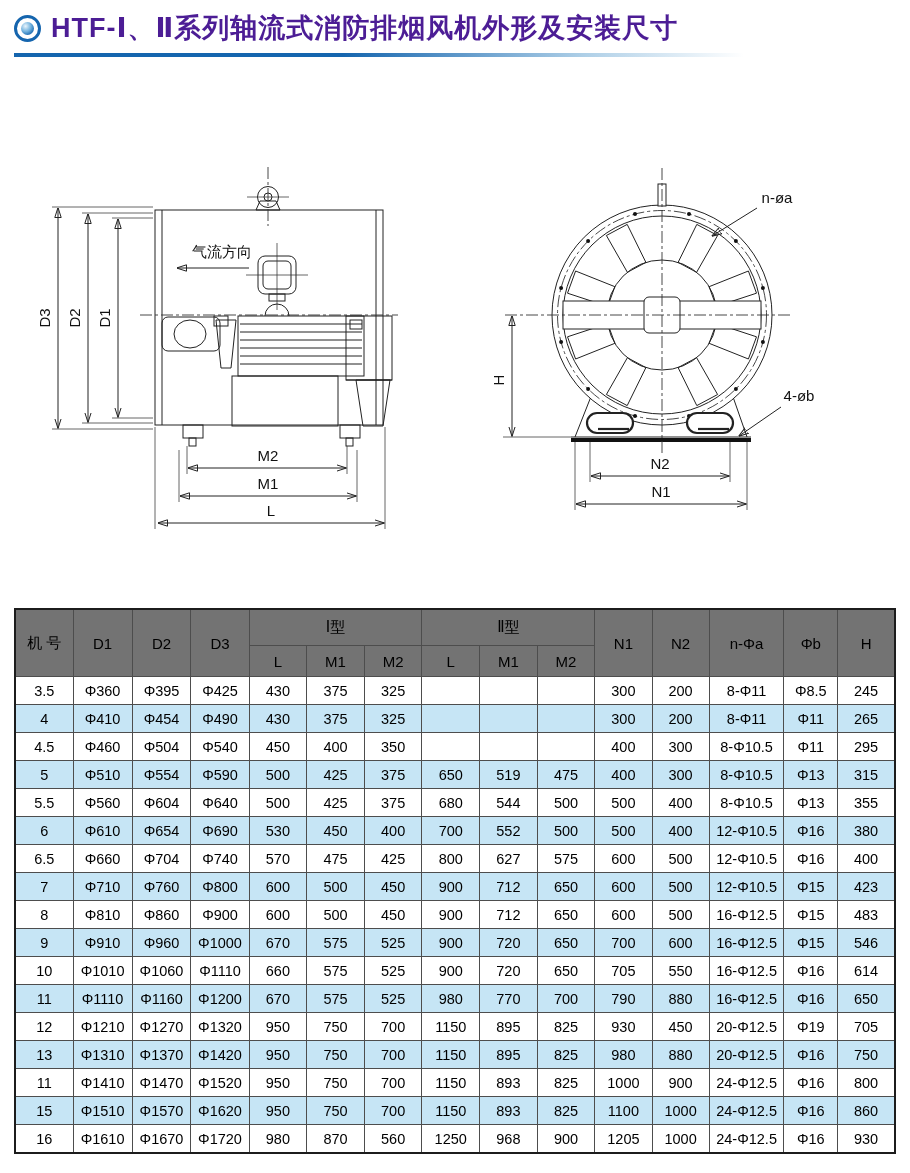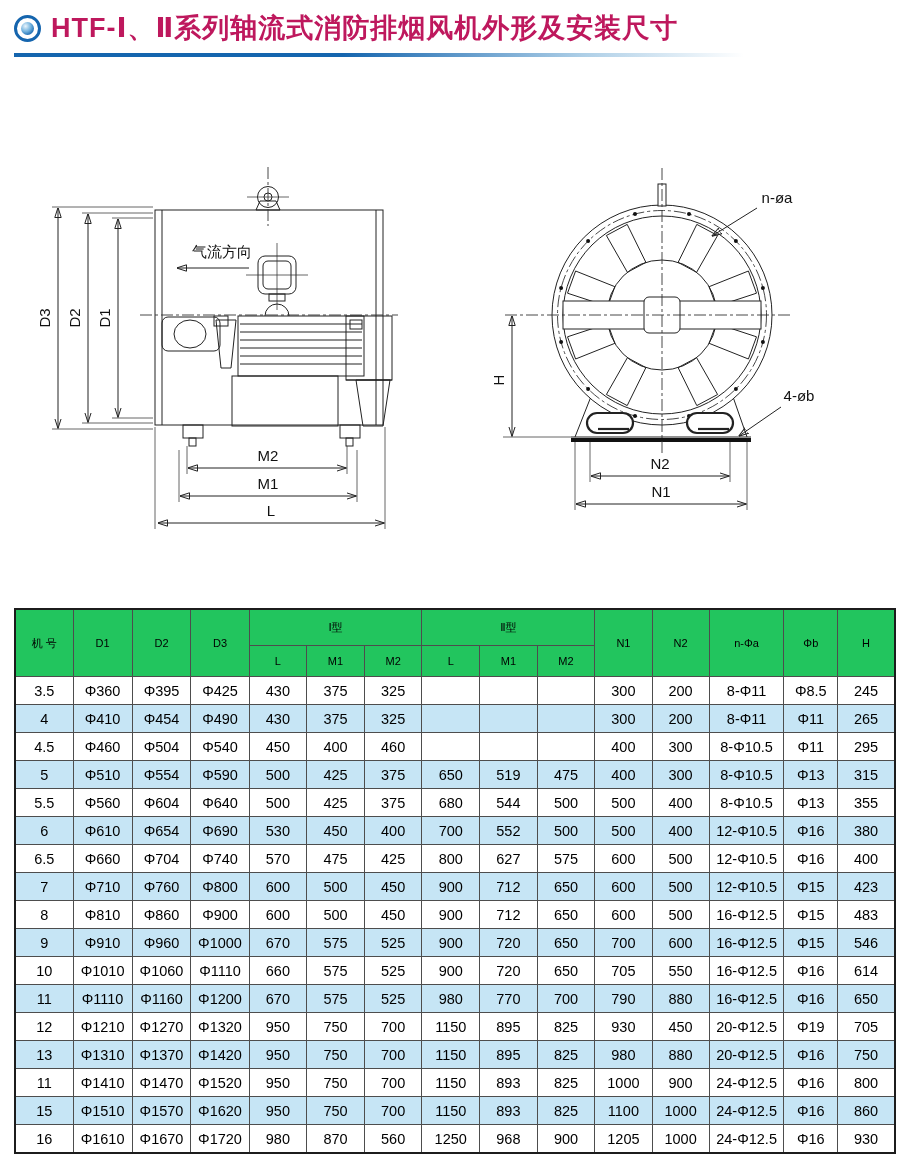--- a/index.html
+++ b/index.html
@@ -7,39 +7,39 @@
     width:910px;height:1173px;background:#fff;position:relative;
     font-family:"Liberation Sans","DejaVu Sans",sans-serif;color:#000;
     overflow:hidden;
   }
   
   .title-bar{position:absolute;top:13px;left:14px;display:flex;align-items:center;gap:10px;}
   .bullet{width:21px;height:21px;border:3px solid #1565ae;border-radius:50%;
     display:flex;align-items:center;justify-content:center;flex:0 0 auto;}
   .bullet-core{width:13px;height:13px;border-radius:50%;
     background:radial-gradient(circle at 35% 32%,#eaf5fc 0%,#6fb0dd 45%,#1565ae 80%);}
-  .page-title{margin:0;font-size:27px;line-height:30px;font-weight:bold;color:#be185d;letter-spacing:1px;white-space:nowrap;}
+  .page-title{margin:0;font-size:27px;line-height:30px;font-weight:bold;color:#4c1d95;letter-spacing:1px;white-space:nowrap;}
   .title-underline{position:absolute;top:53px;left:14px;width:730px;height:4px;
     background:linear-gradient(90deg,#1565ae 0%,#1565ae 45%,rgba(120,175,215,.6) 78%,rgba(255,255,255,0) 100%);}
   
   #dwg{position:absolute;top:150px;left:0;}
   #dwg line,#dwg rect,#dwg circle,#dwg path,#dwg polygon,#dwg ellipse{stroke:#222;fill:none;stroke-width:1;}
   #dwg .wf{fill:#fff;}
   #dwg .blk{fill:#111;stroke:none;}
   #dwg .cl{stroke-dasharray:12 3 3 3;stroke-width:.9;stroke:#333;}
   #dwg .thin{stroke-width:.75;stroke:#333;}
   #dwg .thick{stroke-width:2.2;}
   #dwg text{fill:#111;stroke:none;font-size:15px;font-family:"Liberation Sans","DejaVu Sans",sans-serif;}
   
   .dim-table{position:absolute;top:608px;left:14px;width:882px;border-collapse:collapse;
     table-layout:fixed;text-align:center;}
   .dim-table th,.dim-table td{border:1px solid #4d4d4d;padding:0;font-weight:normal;
     font-size:14.5px;overflow:hidden;white-space:nowrap;}
   .dim-table{border:2px solid #1c1c1c;}
-  .dim-table thead th{background:#22c55e;font-size:11px;}
+  .dim-table thead th{background:#737373;font-size:15px;}
   .dim-table thead tr:first-child th{height:35px;}
   .dim-table thead tr:last-child th{height:30px;}
   .dim-table tbody td{height:27px;background:#fff;}
   .dim-table tbody tr:nth-child(even) td{background:#c6e5f5;}
 </style>
 </head>
 <body>
 
 <div class="title-bar">
   <span class="bullet">
@@ -292,21 +292,21 @@
         <td>Φ11</td>
         <td>265</td>
       </tr>
       <tr>
         <td>4.5</td>
         <td>Φ460</td>
         <td>Φ504</td>
         <td>Φ540</td>
         <td>450</td>
         <td>400</td>
-        <td>460</td>
+        <td>350</td>
         <td></td>
         <td></td>
         <td></td>
         <td>400</td>
         <td>300</td>
         <td>8-Φ10.5</td>
         <td>Φ11</td>
         <td>295</td>
       </tr>
       <tr>

